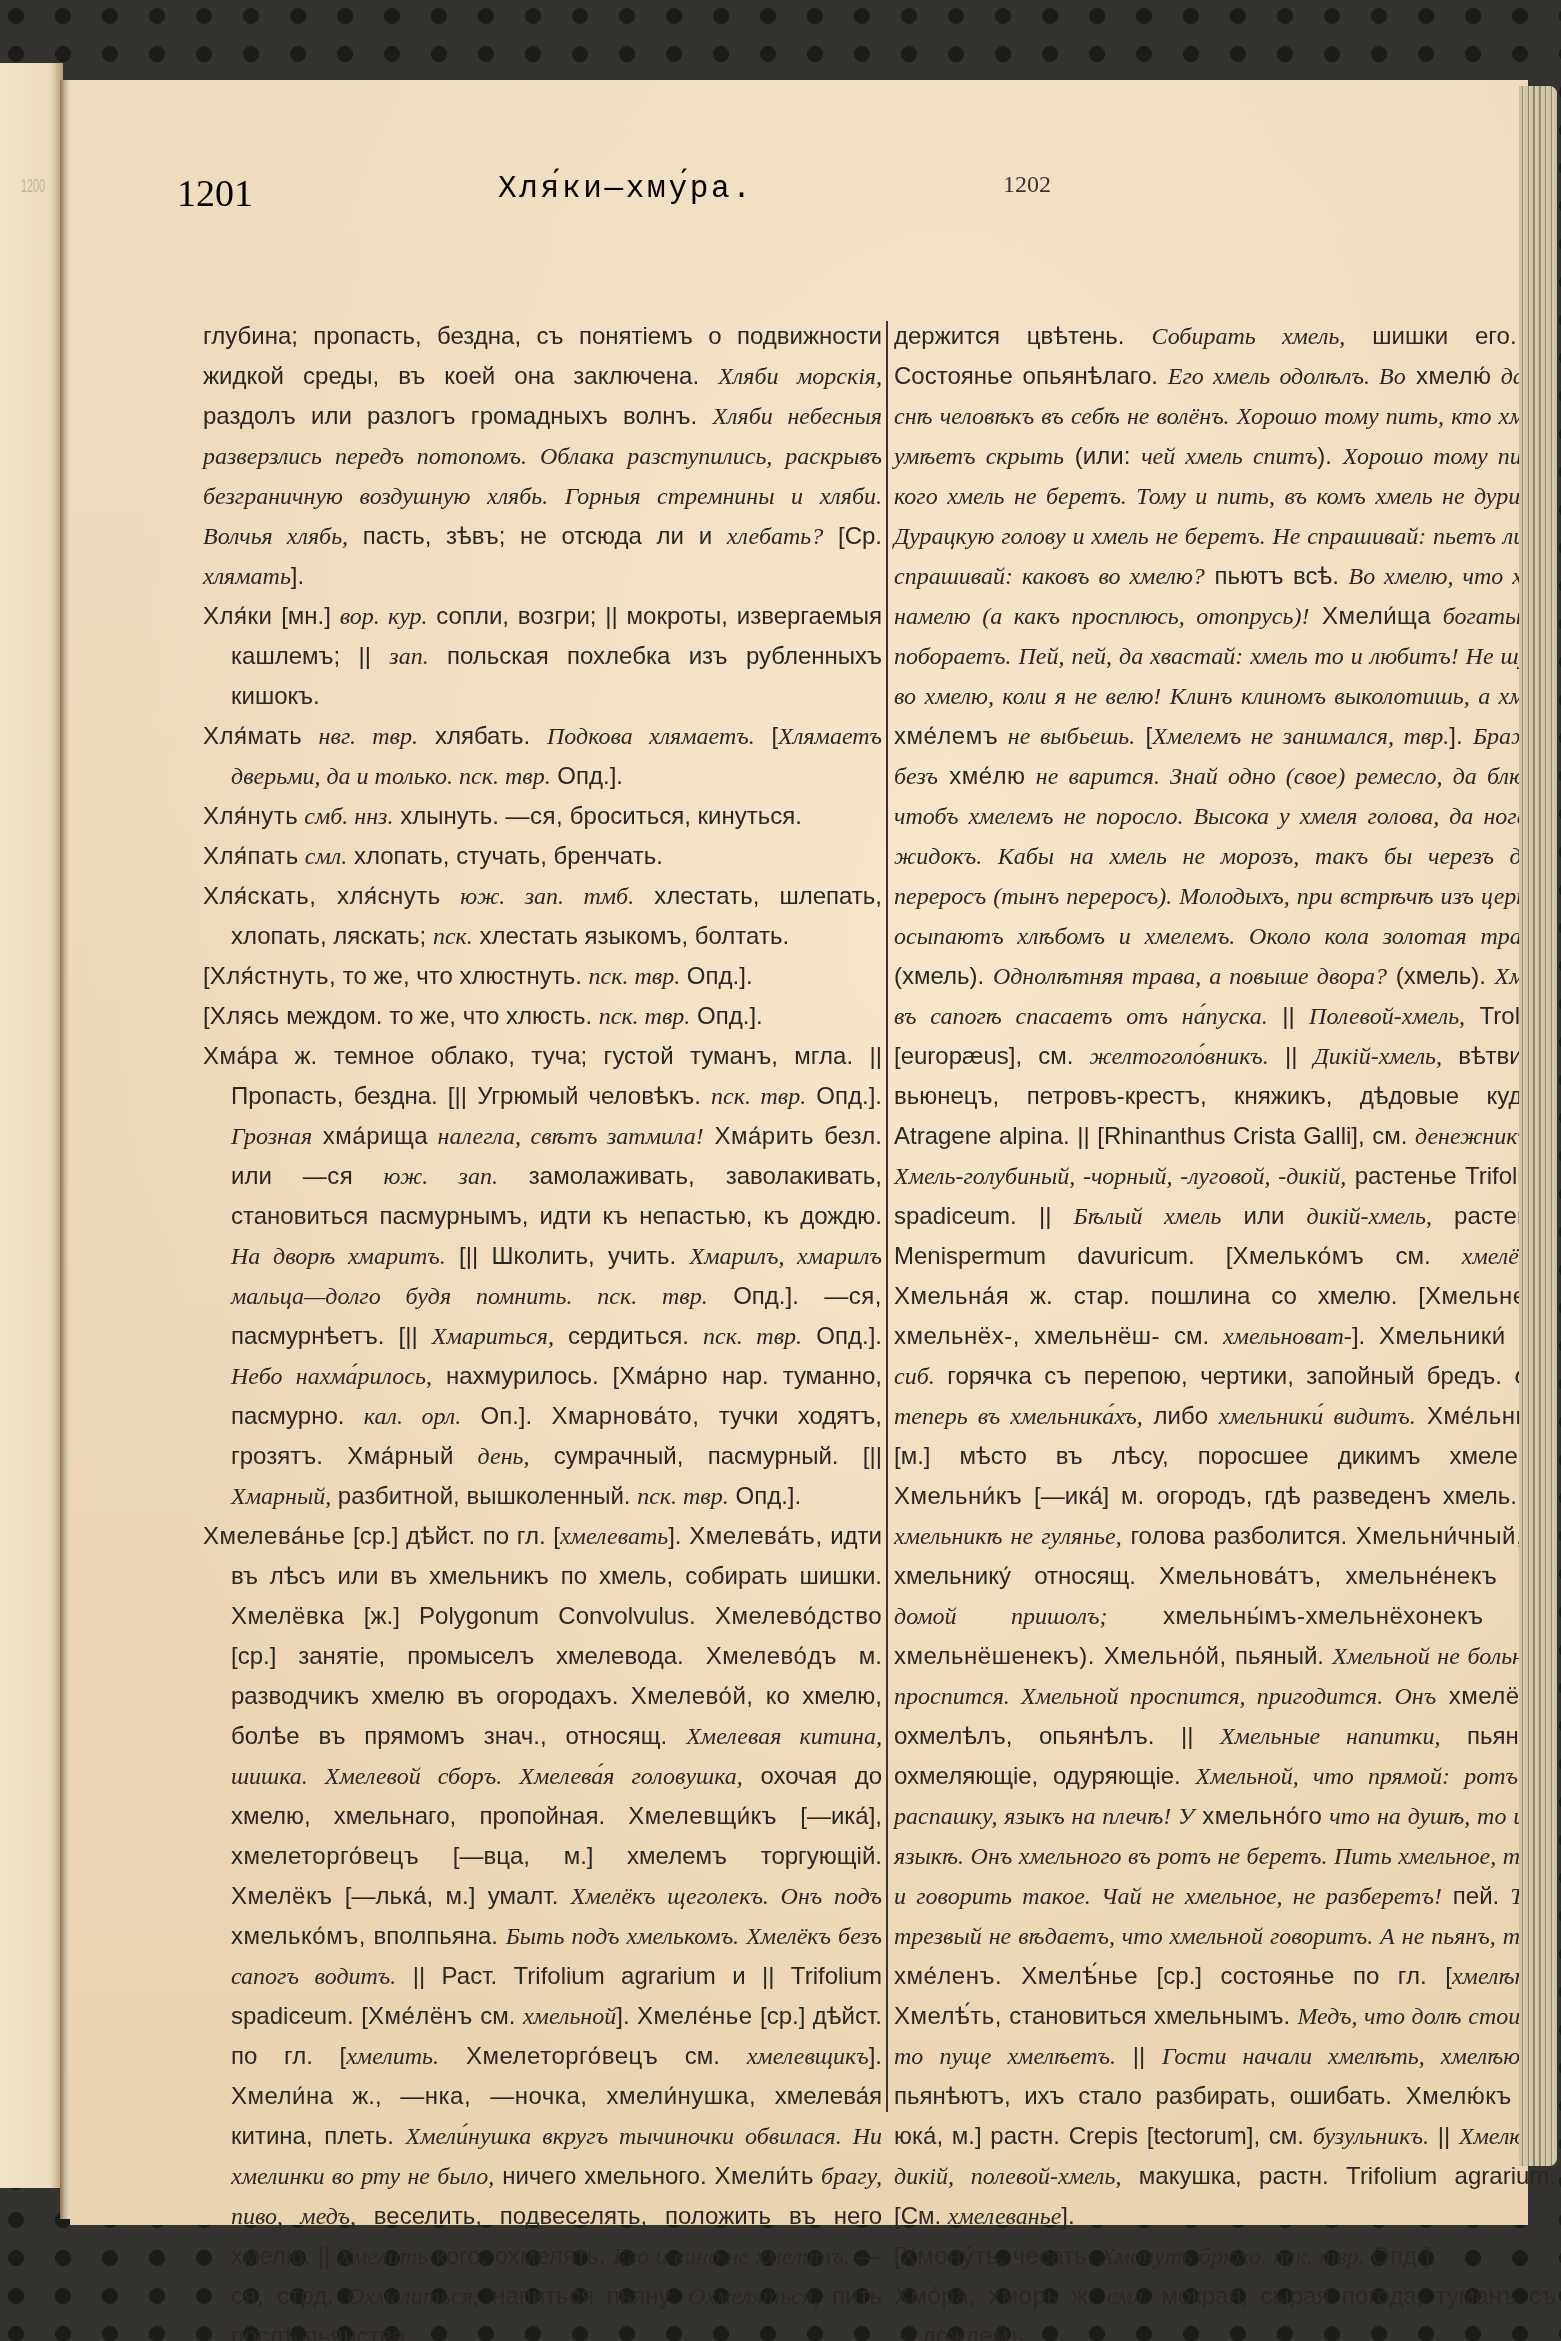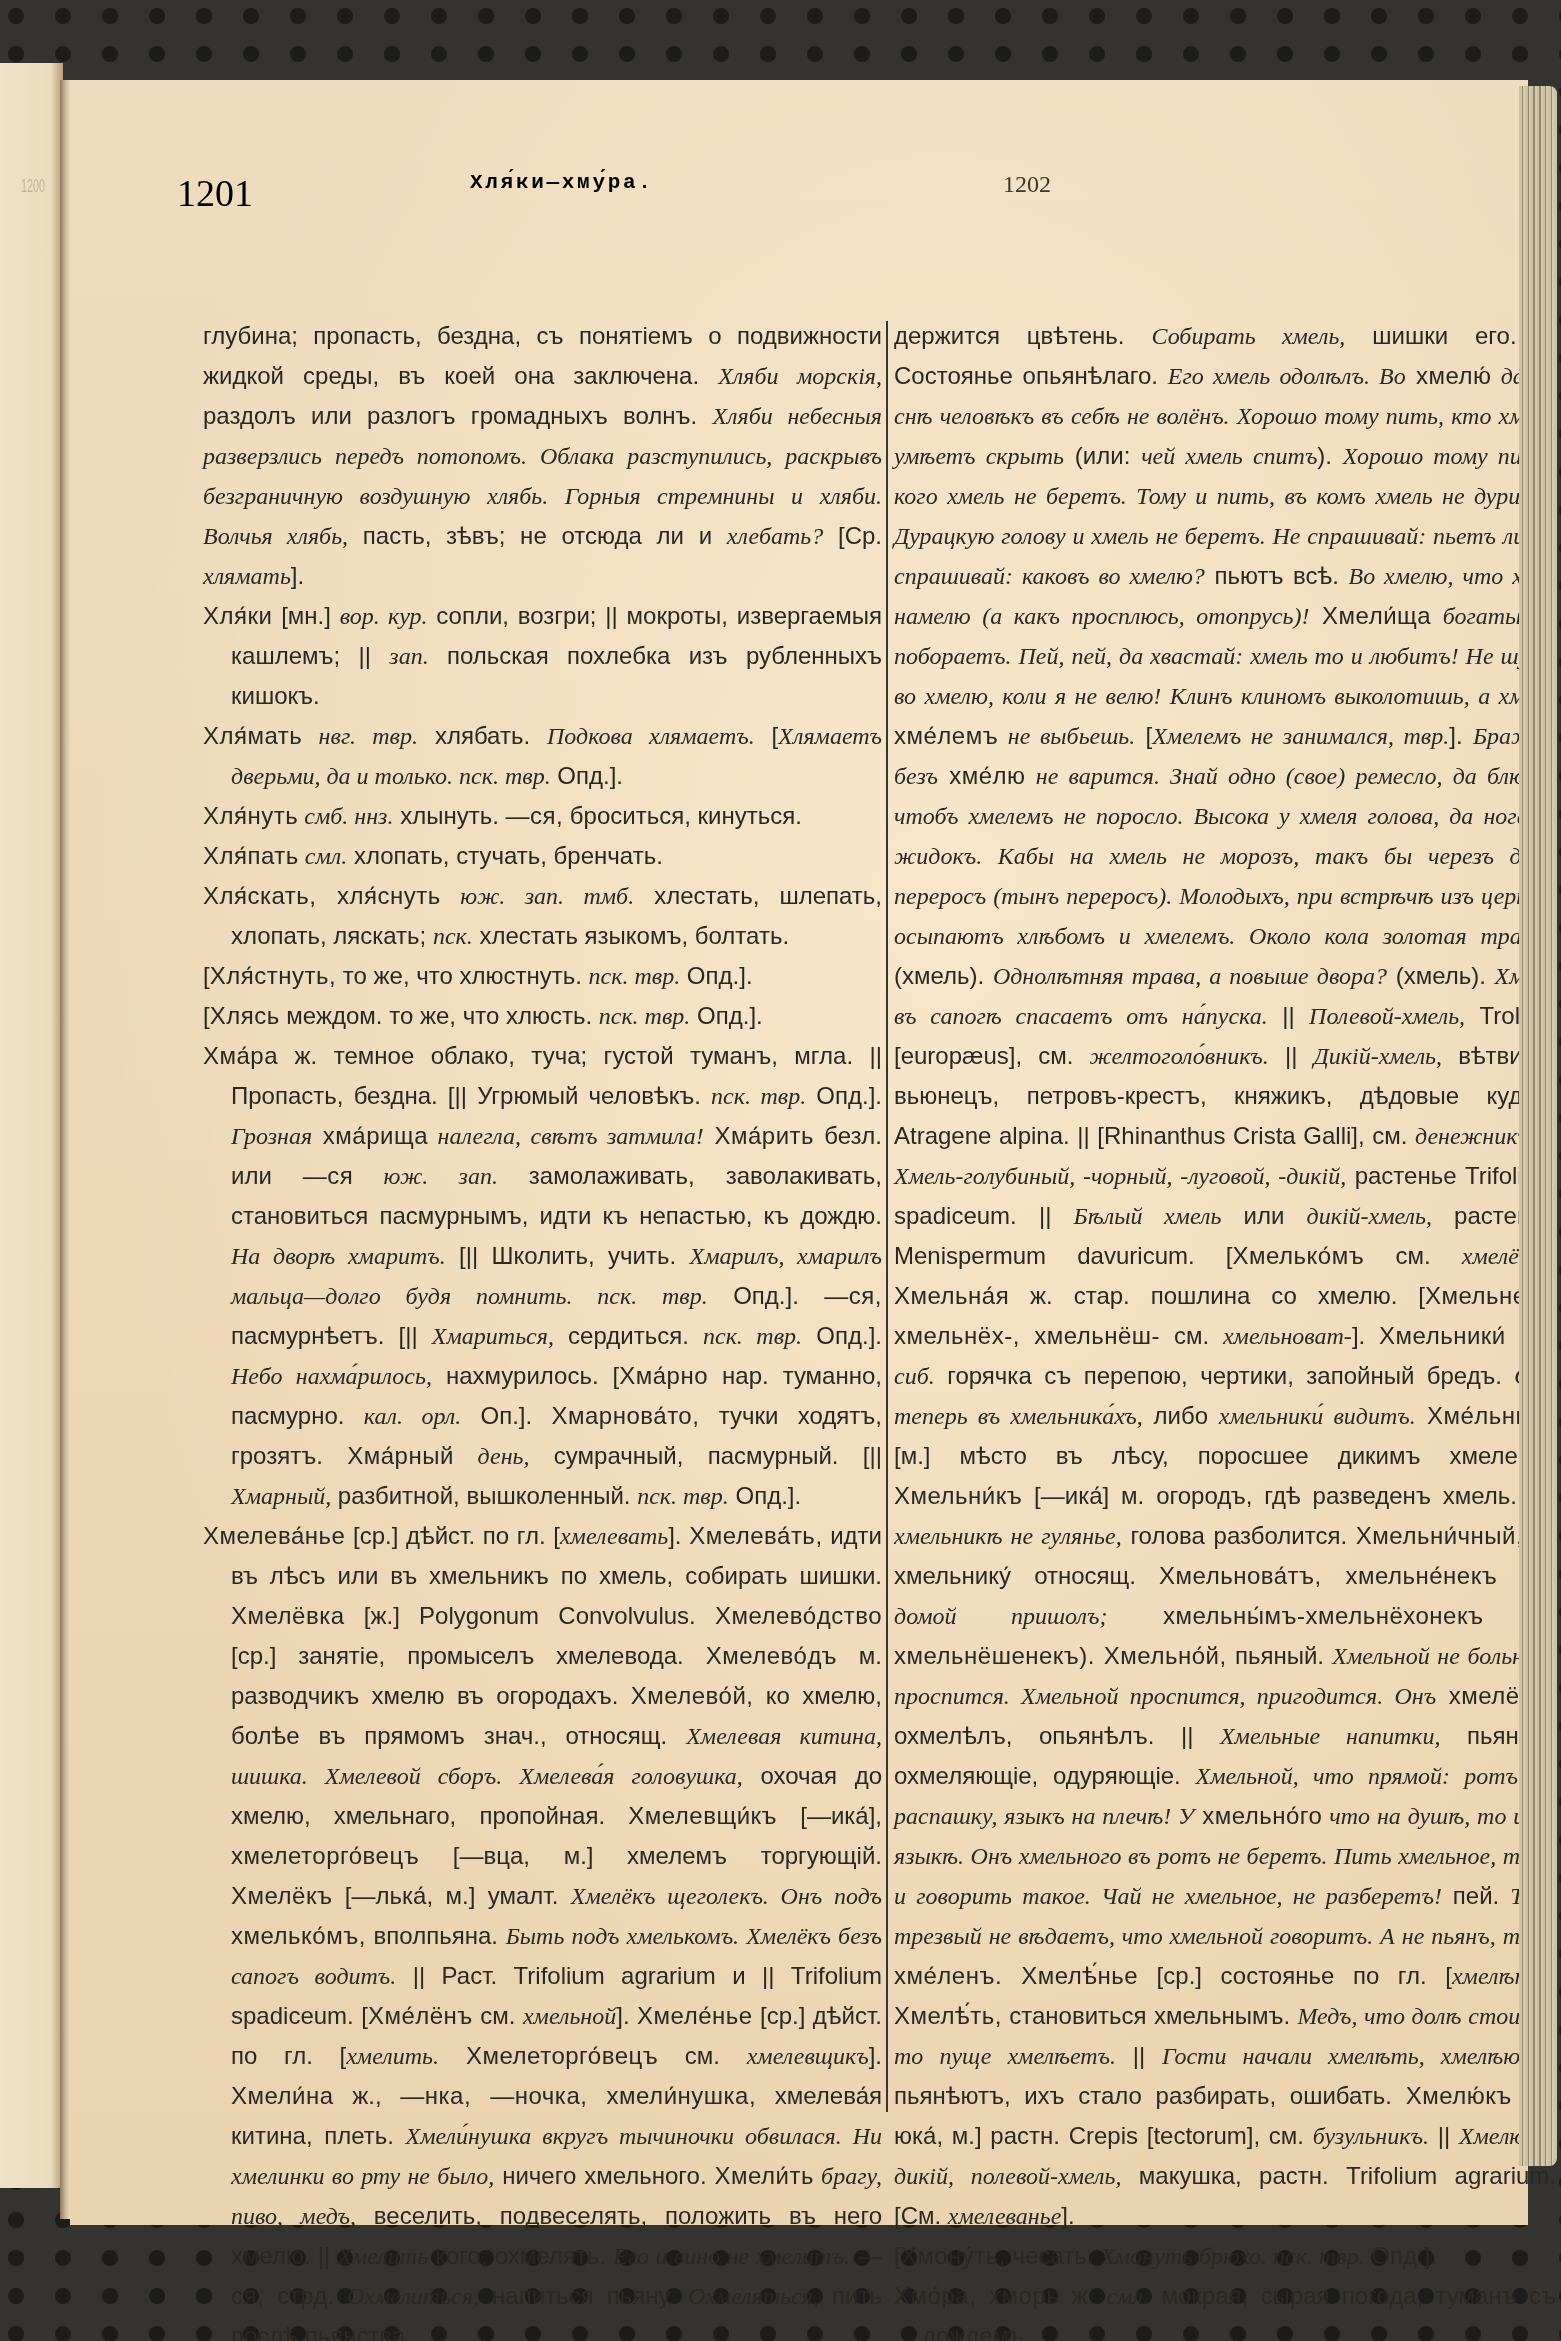--- a/index.html
+++ b/index.html
@@ -35,22 +35,22 @@
       linear-gradient(180deg, #efdcbf, #ead3b1);
   }
   .page-edges {
     position: absolute; left: 1519px; top: 86px; width: 38px; height: 2080px;
     background: repeating-linear-gradient(90deg, #cfc2a2 0 2.7px, #8f8a72 2.7px 3.8px, #d7cbab 3.8px 5.9px);
     border-radius: 0 7.5px 7.5px 0;
   }
   .page-num-left { position: absolute; left: 63px; top: 91px; font-size: 38px; margin-left: 44px; }
   .page-num-right { position: absolute; left: 933px; top: 91px; font-size: 24px; color:#3a352d; }
   .running-title {
-    position: absolute; left: 400px; top: 91px; font-size: 21px; letter-spacing: 2.7px;
-    font-family: "Liberation Mono", monospace; font-weight: bold;
+    position: absolute; left: 428px; top: 91px; font-size: 31px; letter-spacing: 2.7px;
+    font-family: "Liberation Mono", monospace; font-weight: normal;
   }
   .column {
     position: absolute; top: 236px; color: #2b2721;
     font-family: "Liberation Sans Narrow", "Liberation Sans", sans-serif;
     font-size: 24px; line-height: 40px; text-align: justify;
   }
   .col-left { left: 133px; width: 679px; }
   .col-right { left: 824px; width: 662px; }
   .col-rule {
     position: absolute; left: 816px; top: 241px; width: 1.6px; height: 1791px; background: #3b352c;

